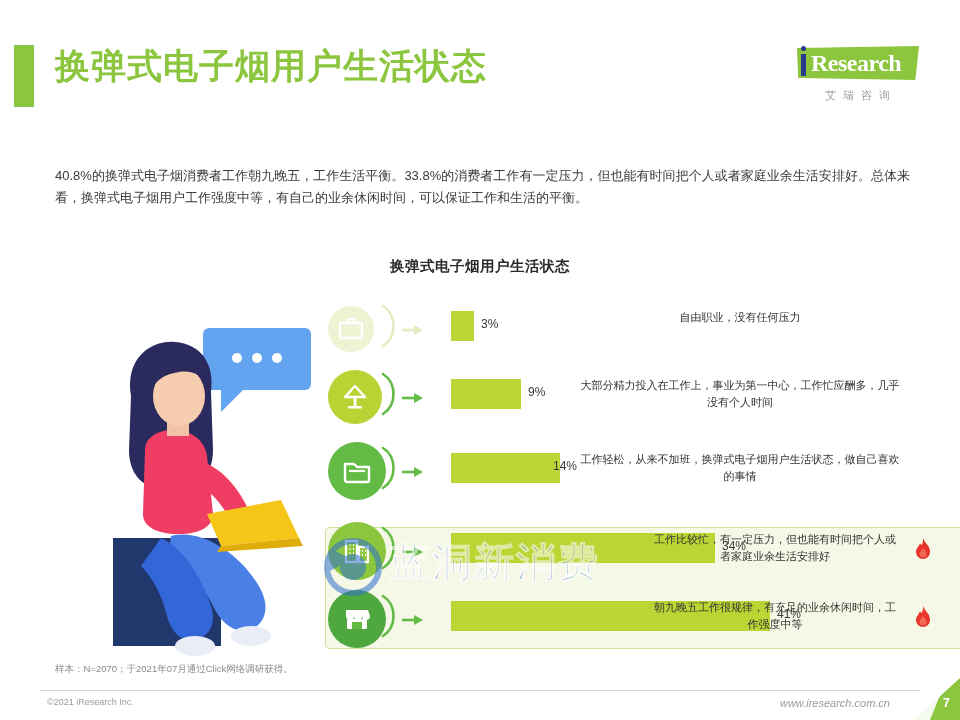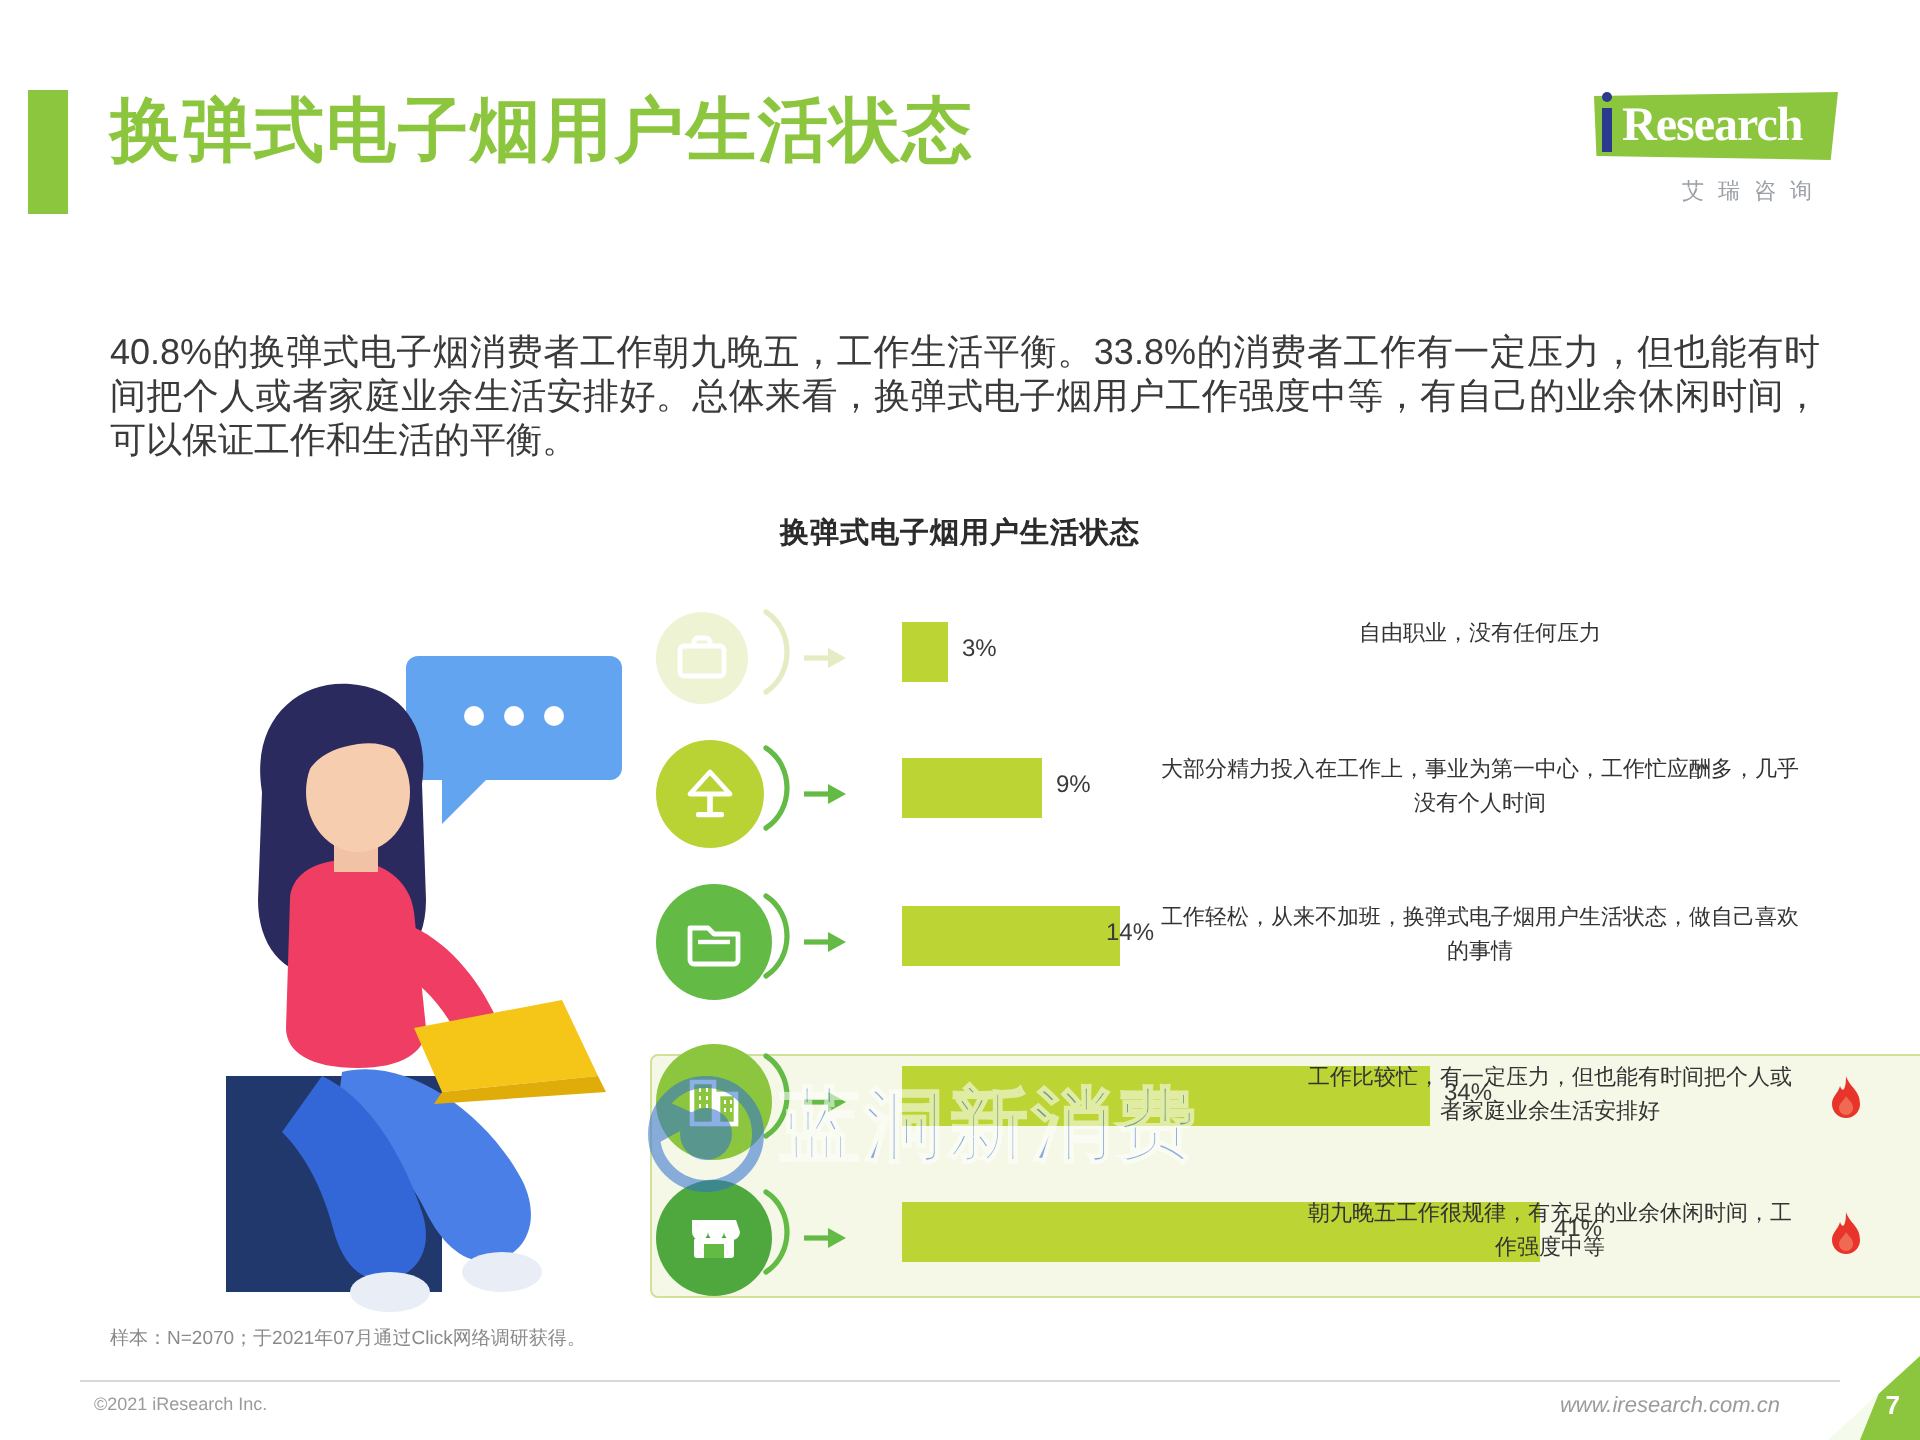--- a/index.html
+++ b/index.html
@@ -22,21 +22,21 @@
     font-size:35px;line-height:44px;letter-spacing:1px;
     color:#8cc63e;font-weight:700;white-space:nowrap;
   }
   .title-sub{
     position:absolute;left:55px;top:108px;
     font-size:22px;line-height:30px;color:#404040;font-weight:400;
     white-space:nowrap;
   }
   .lede{
     position:absolute;left:55px;top:165px;width:855px;
-    font-size:18px;line-height:22px;color:#3a3a3a;text-align:justify;
+    font-size:13px;line-height:22px;color:#3a3a3a;text-align:justify;
   }
 
   
   .logo{position:absolute;right:40px;top:44px;width:145px;height:62px;}
   .logo-mark{
     position:relative;width:145px;height:40px;
   }
   .logo-slab{
     position:absolute;left:22px;top:2px;width:122px;height:34px;
     background:#8cc63e;
@@ -48,21 +48,21 @@
   }
   .logo-i-stem{
     position:absolute;left:26px;top:10px;width:5px;height:22px;background:#2b3a8f;
   }
   .logo-word{
     position:absolute;left:36px;top:6px;
     font-size:24px;line-height:26px;font-weight:700;color:#ffffff;
     letter-spacing:-0.5px;font-family:"Liberation Serif",serif;
   }
   .logo-cn{
-    position:absolute;left:46px;top:44px;width:112px;
+    position:absolute;left:30px;top:44px;width:112px;
     font-size:11px;letter-spacing:7px;color:#9aa0a6;text-align:center;
   }
 
   
   .chart-title{
     position:absolute;left:0;right:0;top:257px;text-align:center;
     font-size:14.5px;font-weight:700;color:#2b2b2b;letter-spacing:.5px;
   }
   .chart{
     position:absolute;left:60px;top:295px;width:860px;height:370px;

